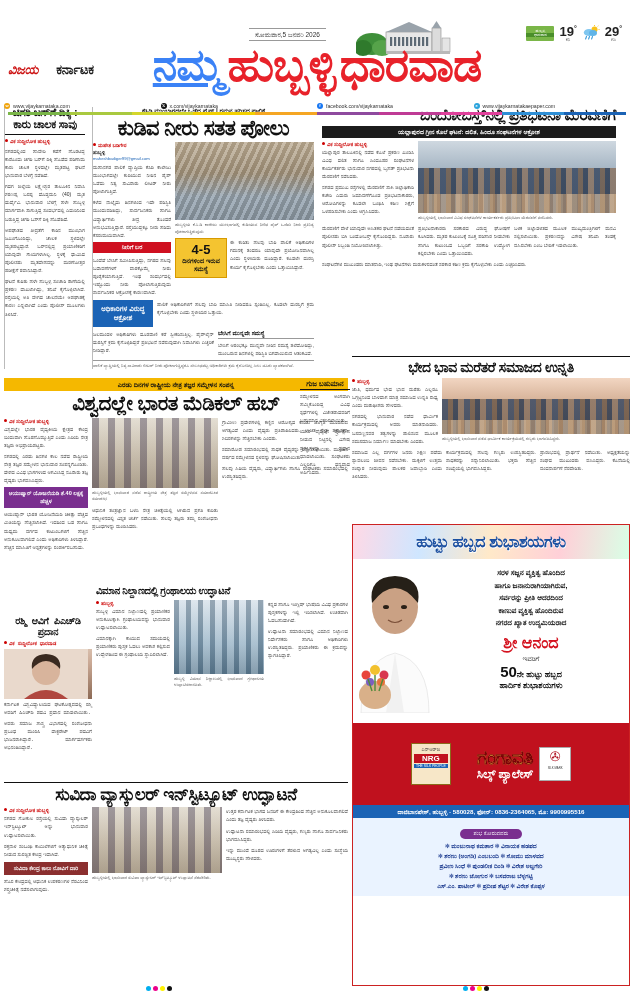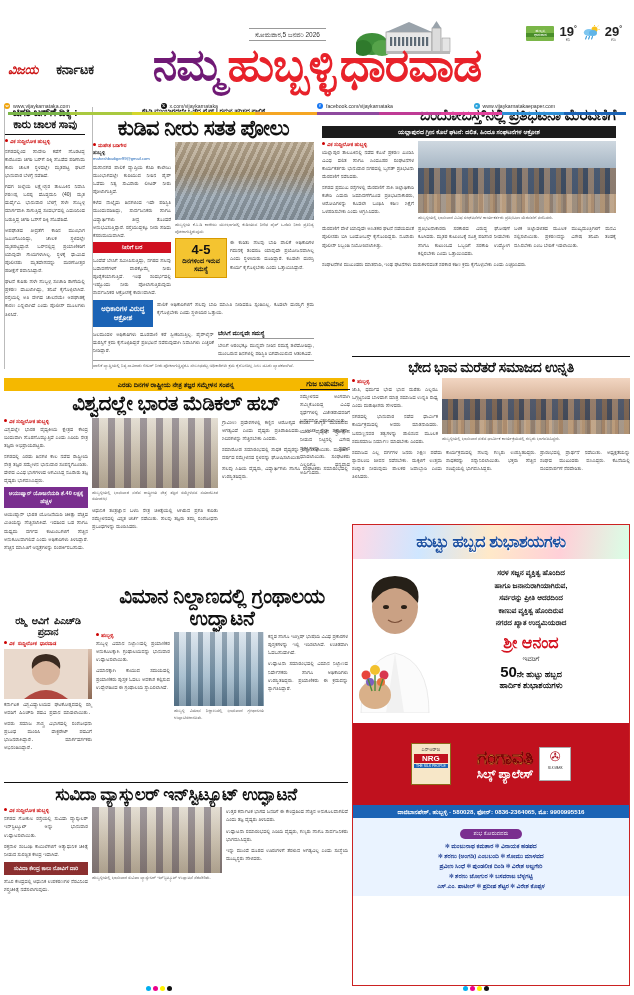--- a/index.html
+++ b/index.html
@@ -13,21 +13,21 @@
   .page { width: 634px; height: 995px; position: relative; background:#fff; padding: 0 4px; }
 
   
   .masthead { position: relative; height: 103px; padding-top: 16px; }
   .mh-brand { position:absolute; left: 4px; top: 26px; display:flex; align-items:baseline; gap:18px;margin-top:36px; }
   .mh-brand .b1 { color:#cc1111; font-size:13px; font-weight:bold; font-style:italic; letter-spacing:-0.3px;}
   .mh-brand .b2 { color:#1a1a1a; font-size:13px; font-weight:bold; letter-spacing:-0.3px;}
   .mh-date { position:absolute; left:245px; top:28px; font-size:6.5px; color:#333;
              border-top:0.6px solid #999; border-bottom:0.6px solid #999; padding:1.5px 6px; white-space:nowrap;}
   .mh-title { position:absolute; left:0; right:0; top:38px; text-align:center; white-space:nowrap;}
-  .mh-title .t-black { color:#701a75; font-size:44px; font-weight:bold; letter-spacing:-1px; vertical-align:middle;}
+  .mh-title .t-black { color:#3b82f6; font-size:44px; font-weight:bold; letter-spacing:-1px; vertical-align:middle;text-decoration:underline;}
   .mh-title .t-red { color:#e8222a; font-size:46px; font-weight:bold; letter-spacing:-1px; vertical-align:middle;}
   .mh-emblem { position:absolute; left:352px; top:18px; width:98px; height:44px; }
   .mh-weather { position:absolute; right:8px; top:24px; display:flex; align-items:center; gap:5px;}
   .wx-chip { width:28px;height:15px;background:#7ab648;border-radius:1px; display:flex;flex-direction:column;
              justify-content:center;align-items:center;}
   .wx-chip .c1{font-size:4px;color:#fff;line-height:1;}
   .wx-chip .c2{font-size:4px;color:#fff;background:#4a8f2a;width:100%;text-align:center;line-height:1.2;}
   .wx-t { font-size:13px; font-weight:bold; color:#222; position:relative; }
   .wx-t sup { font-size:7px; }
   .wx-t .u { display:block; font-size:4.5px; font-weight:normal; text-align:center; color:#444; margin-top:-2px;}
@@ -399,21 +399,21 @@
         <circle cx="42" cy="22" r="14" fill="#d8b49c"></circle>
         <path d="M28 20 q14 -16 28 0 q2 -14 -14 -15 q-16 1 -14 15z" fill="#3a2a20"></path>
         <path d="M20 50 q22 -18 44 0z" fill="#b0473f"></path>
       </svg>
     </div>
     <p class="body-txt" style="margin-top:2px;">ಕರ್ನಾಟಕ ವಿಶ್ವವಿದ್ಯಾಲಯದ ಘಟಿಕೋತ್ಸವದಲ್ಲಿ ರಶ್ಮಿ ಅವರಿಗೆ ಪಿಎಚ್‌ಡಿ ಪದವಿ ಪ್ರದಾನ ಮಾಡಲಾಯಿತು.</p>
     <p class="body-txt" style="margin-top:3px;">ಅವರು ಸಮಾಜ ಶಾಸ್ತ್ರ ವಿಭಾಗದಲ್ಲಿ ಸಂಶೋಧನಾ ಪ್ರಬಂಧ ಮಂಡಿಸಿ ಡಾಕ್ಟರೇಟ್ ಪದವಿಗೆ ಭಾಜನರಾಗಿದ್ದಾರೆ. ಮಾರ್ಗದರ್ಶಕರು ಅಭಿನಂದಿಸಿದ್ದಾರೆ.</p>
   </div>
 
   <div style="position:absolute; left:96px; top:586px; width:252px;">
-    <div class="hl" style="font-size:20px;text-align:center;letter-spacing:-0.4px;">ವಿಮಾನ ನಿಲ್ದಾಣದಲ್ಲಿ ಗ್ರಂಥಾಲಯ ಉದ್ಘಾಟನೆ</div>
+    <div class="hl" style="font-size:10px;text-align:left;letter-spacing:-0.4px;">ವಿಮಾನ ನಿಲ್ದಾಣದಲ್ಲಿ ಗ್ರಂಥಾಲಯ ಉದ್ಘಾಟನೆ</div>
     <div style="display:flex;gap:4px;margin-top:3px;">
       <div style="width:74px;">
         <div class="byline">
           <span class="sq"></span><span>ಹುಬ್ಬಳ್ಳಿ</span>
         </div>
         <p class="body-txt">ಹುಬ್ಬಳ್ಳಿ ವಿಮಾನ ನಿಲ್ದಾಣದಲ್ಲಿ ಪ್ರಯಾಣಿಕರ ಅನುಕೂಲಕ್ಕಾಗಿ ಗ್ರಂಥಾಲಯವನ್ನು ಭಾನುವಾರ ಉದ್ಘಾಟಿಸಲಾಯಿತು.</p>
         <p class="body-txt" style="margin-top:3px;">ವಿಮಾನಕ್ಕಾಗಿ ಕಾಯುವ ಸಮಯದಲ್ಲಿ ಪ್ರಯಾಣಿಕರು ಪುಸ್ತಕ ಓದಲು ಅವಕಾಶ ಕಲ್ಪಿಸುವ ಉದ್ದೇಶದಿಂದ ಈ ಗ್ರಂಥಾಲಯ ಸ್ಥಾಪಿಸಲಾಗಿದೆ.</p>
       </div>
       <div style="width:90px;">
         <div class="photo libr" style="height:74px;"></div>

